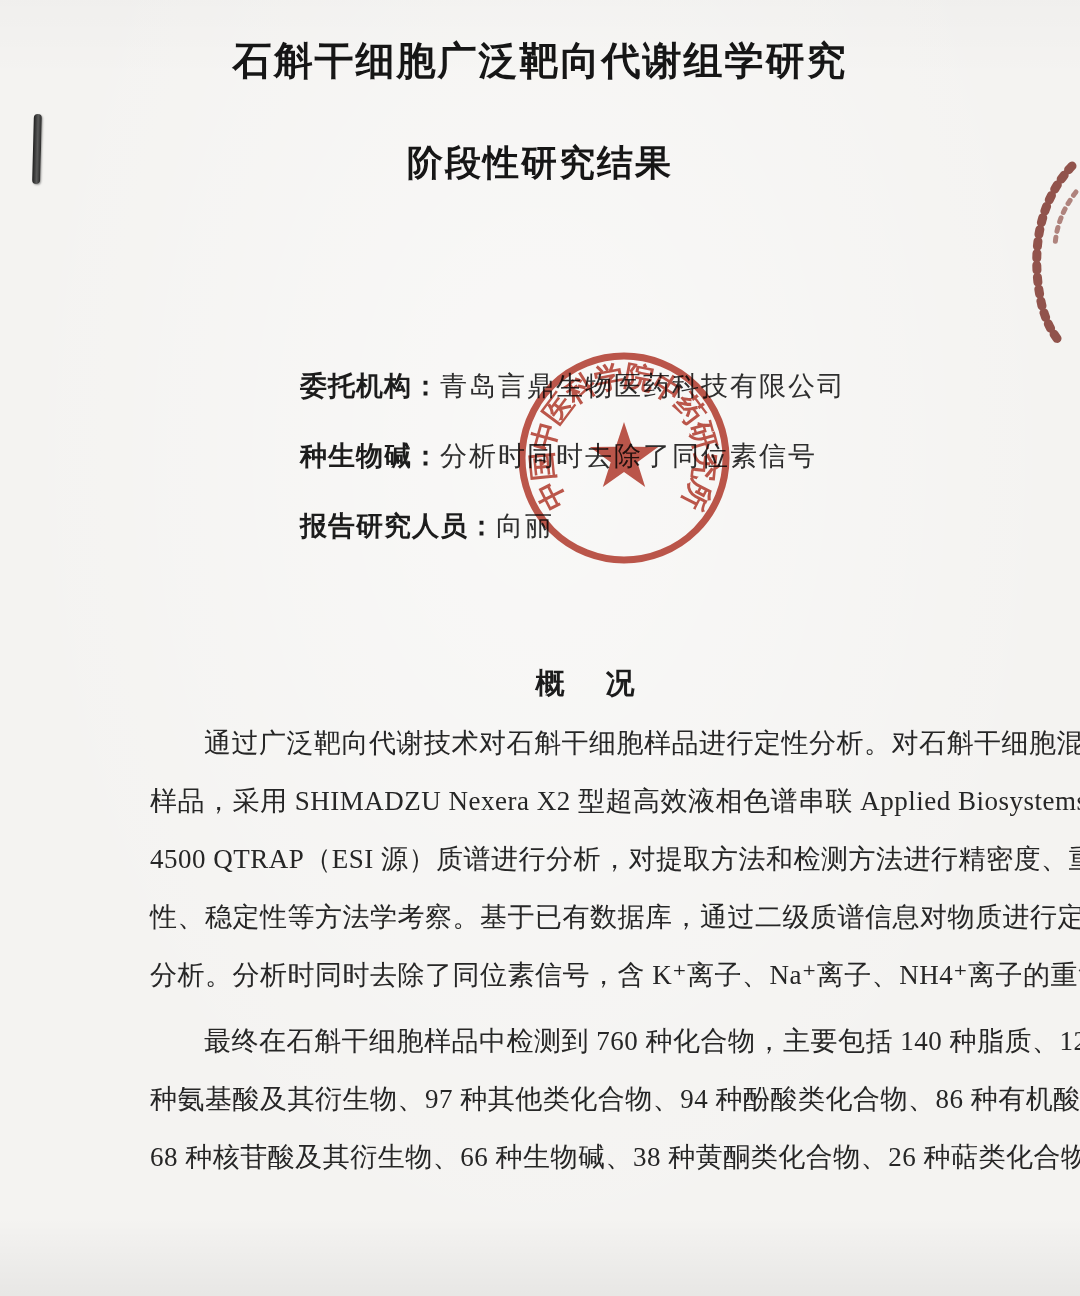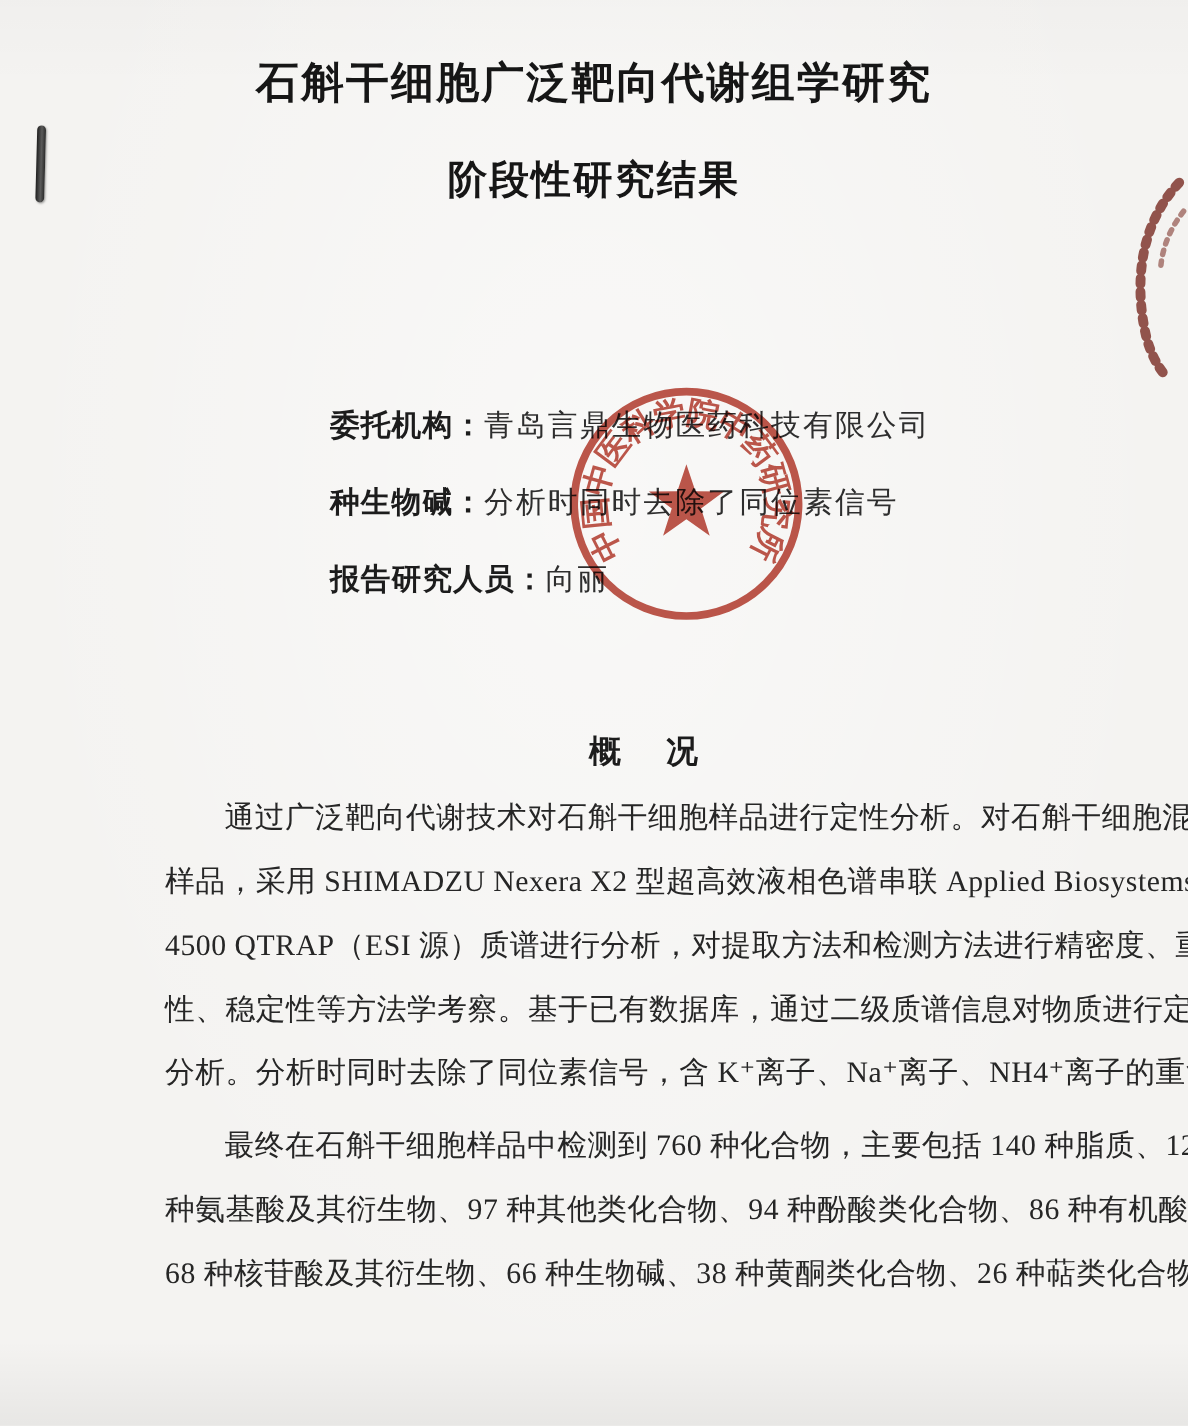--- a/index.html
+++ b/index.html
@@ -21,21 +21,21 @@
     background:linear-gradient(90deg,#1f1f1f,#5a5a5a 55%,#2a2a2a);
     border-radius:4px;transform:rotate(1.5deg);
     box-shadow:1px 1px 2px rgba(0,0,0,.35);
   }
   
   .title{
     position:absolute;left:0;width:100%;text-align:center;margin:0;
     font-family:"Liberation Sans","DejaVu Sans",sans-serif;
     font-weight:900;color:#161616;letter-spacing:2px;
   }
-  .title1{top:48px;font-size:39px;}
+  .title1{top:34px;font-size:39px;}
   .title2{top:139px;font-size:36px;}
   
   .info{position:absolute;left:300px;top:372px;}
   .info-row{height:28px;line-height:28px;margin-bottom:42px;font-size:27px;white-space:nowrap;}
   .info-label{font-weight:bold;color:#1c1c1c;letter-spacing:1px;}
   .info-value{color:#2e2e2e;letter-spacing:2px;}
   
   .seal{
     position:absolute;left:513px;top:347px;width:222px;height:222px;
     mix-blend-mode:multiply;opacity:.85;

